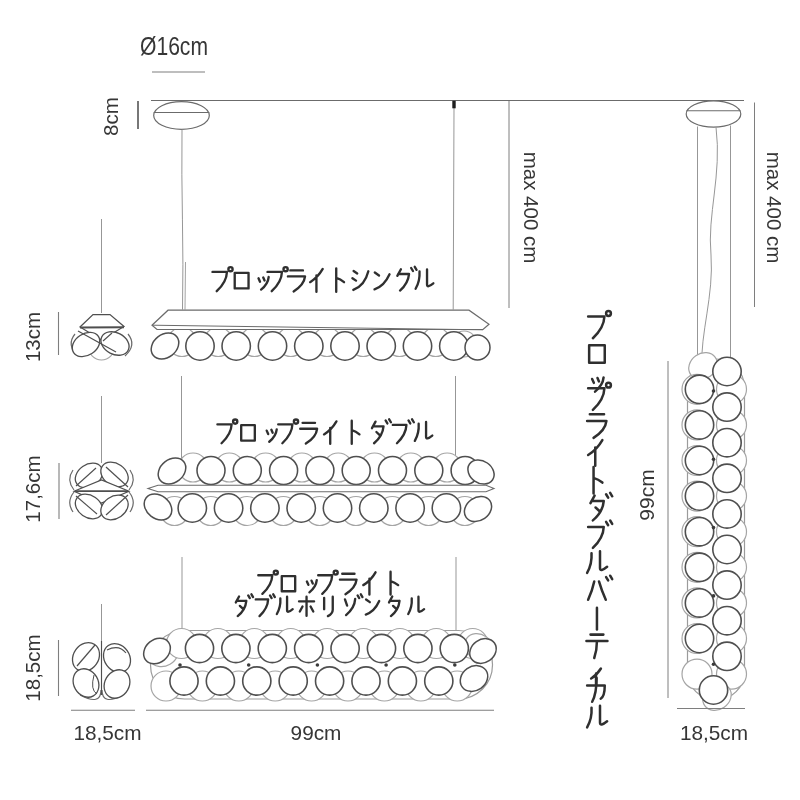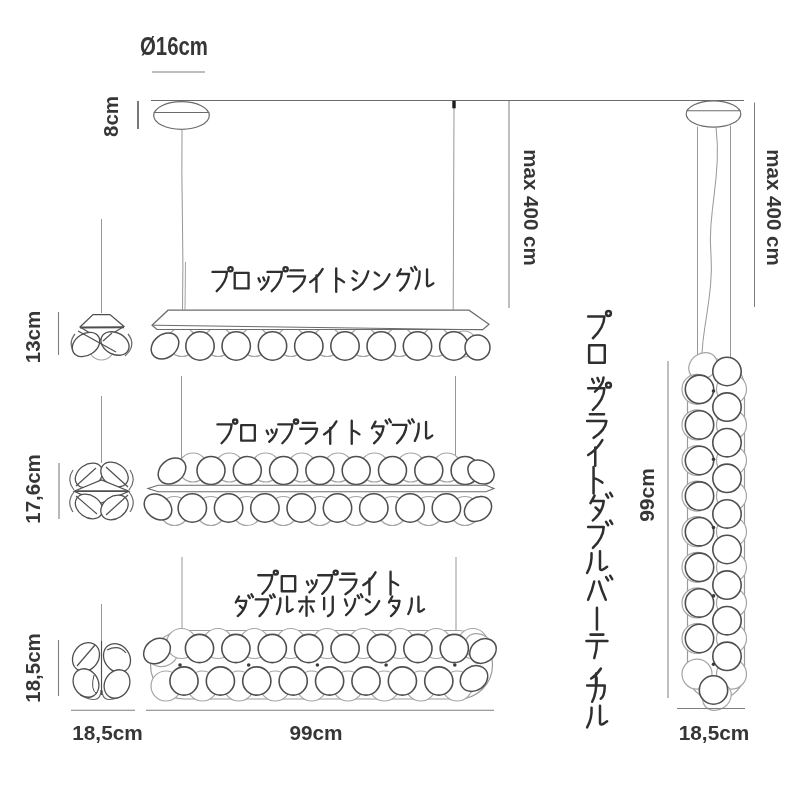--- a/index.html
+++ b/index.html
@@ -1,15 +1,15 @@
 <!DOCTYPE html>
 <html><head><meta charset="utf-8"><title>Prop Light</title>
 <style>
 html,body{margin:0;padding:0;background:#ffffff;}
-#page{width:800px;height:800px;position:relative;background:#ffffff;overflow:hidden;font-weight:bold;}
+#page{width:800px;height:800px;position:relative;background:#ffffff;overflow:hidden;}
 </style></head>
 <body>
 
 <div id="page">
 <svg width="800" height="800" viewBox="0 0 800 800" xmlns="http://www.w3.org/2000/svg">
 
 <g>
         <text x="174" y="54.5" text-anchor="middle" textLength="68" lengthAdjust="spacingAndGlyphs" style="font-family:&quot;Liberation Sans&quot;,sans-serif;font-size:26px;fill:#363636">Ø16cm</text>
       </g>
 

